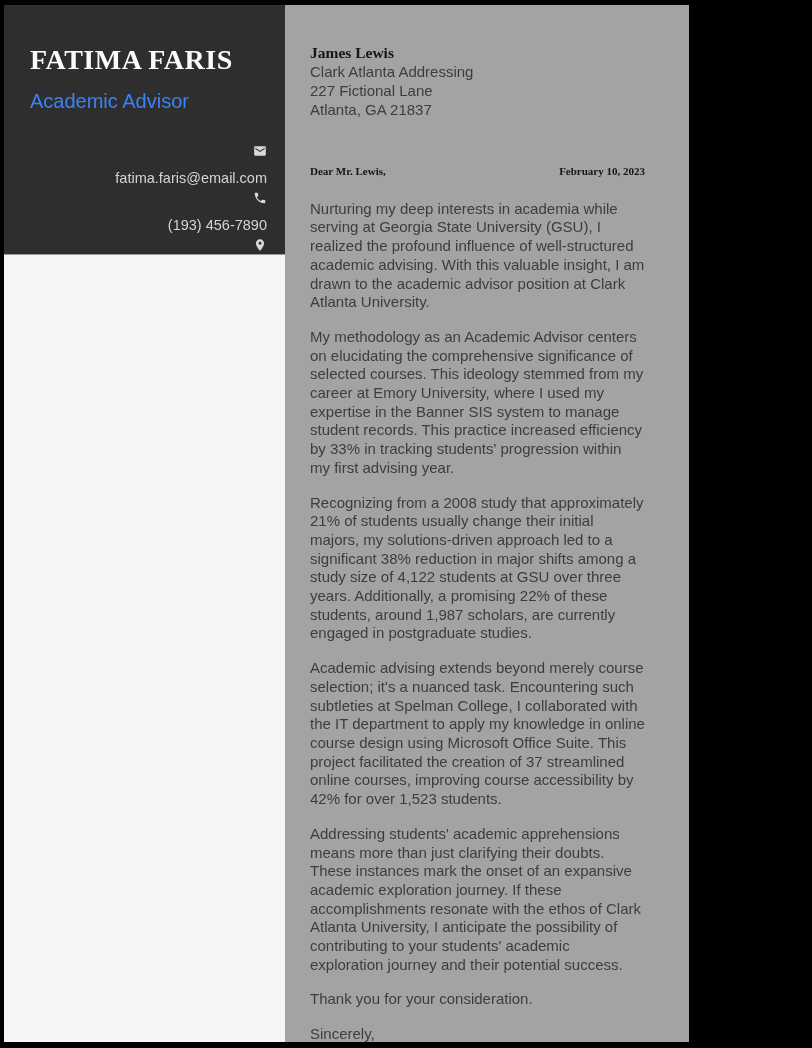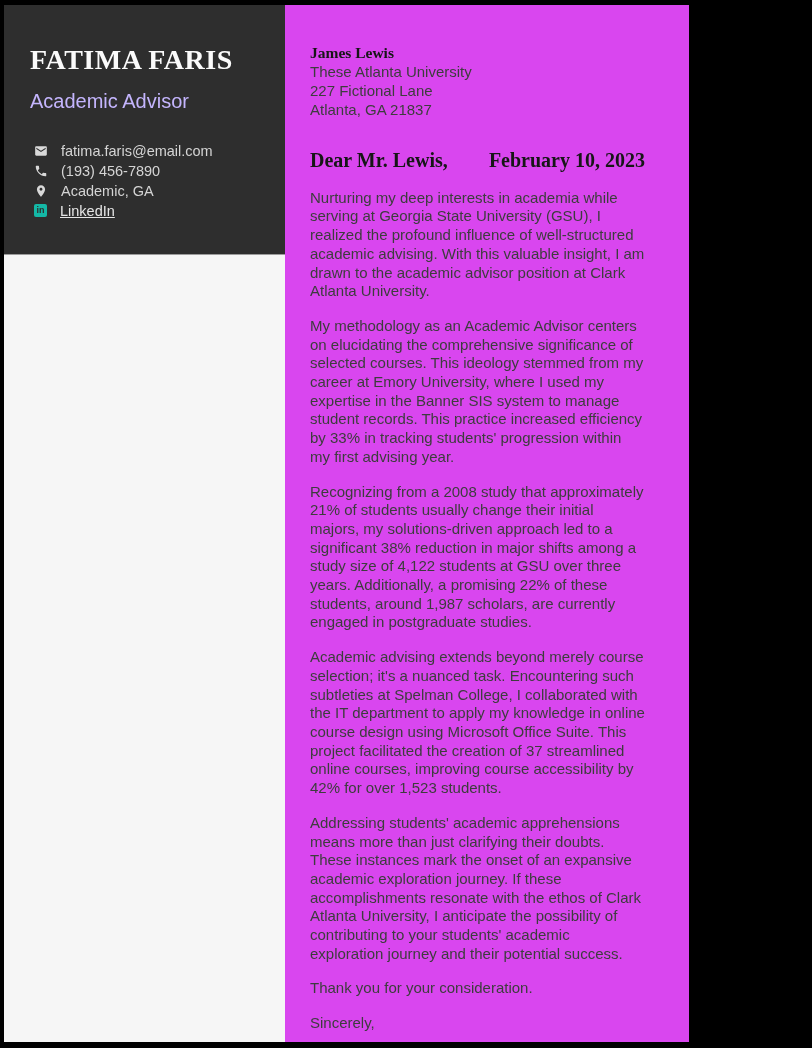--- a/index.html
+++ b/index.html
@@ -43,35 +43,36 @@
     font-weight: bold;
     font-size: 28px;
     line-height: 1.1;
     letter-spacing: 0.5px;
     color: #fbfbfb;
     white-space: nowrap;
   }
   .job-title {
     margin-top: 14px;
     font-size: 20px;
-    color: #c4b5fd;
+    color: #3b82f6;
   }
   .contacts {
     list-style: none;
     margin: 31px 0 0;
     padding: 0 0 0 4px;
   }
   .contact-row {
     display: flex;
-    align-items: flex-start;
+    align-items: flex-end;
     gap: 13px;
     margin-bottom: 5px;
     font-size: 14.5px;
     color: #d4d4d4;
     line-height: 15px;
+    flex-direction: column;
   }
   .cicon {
     width: 14px; height: 14px;
     display: inline-flex;
     align-items: center;
     justify-content: center;
     flex-shrink: 0;
   }
   .cicon svg { width: 14px; height: 14px; fill: #d9d9d9; }
   .linkedin-badge {
@@ -90,43 +91,43 @@
     cursor: pointer;
   }
   .sidebar-light {
     flex: 1;
     background: #f6f6f6;
   }
   
   .content {
     flex: 1;
     box-sizing: border-box;
-    background: #d946ef;
+    background: #a3a3a3;
     padding: 38px 44px 16px 25px;
     color: #3d3d3d;
     font-size: 15px;
     line-height: 18.7px;
   }
   .serif-bold {
     font-family: "Liberation Serif", serif;
     font-weight: bold;
     color: #161616;
   }
   .recipient-name {
     font-size: 15.5px;
     line-height: 19px;
   }
   .recipient-line { line-height: 19px; }
   .salutation-row {
     display: flex;
     justify-content: space-between;
     align-items: flex-end;
-    margin-top: 32px;
+    margin-top: 43px;
     margin-bottom: 19px;
-    font-size: 20px;
+    font-size: 11px;
   }
   .content p { margin: 16px 0 12px; }
   .signature { font-size: 15.5px; }
 </style>
 </head>
 <body>
 
 <div class="frame">
   <div class="page">
 
@@ -164,21 +165,21 @@
             <a class="contact-link">LinkedIn</a>
           </li>
         </ul>
       </div>
       <div class="sidebar-light"></div>
     </aside>
 
     <main class="content">
       <div class="recipient">
         <div class="recipient-name serif-bold">James Lewis</div>
-        <div class="recipient-line">These Atlanta University</div>
+        <div class="recipient-line">Clark Atlanta Addressing</div>
         <div class="recipient-line">227 Fictional Lane</div>
         <div class="recipient-line">Atlanta, GA 21837</div>
       </div>
 
       <div class="salutation-row">
         <span class="serif-bold">Dear Mr. Lewis,</span>
         <span class="serif-bold">February 10, 2023</span>
       </div>
 
       <p>Nurturing my deep interests in academia while serving at Georgia State University (GSU), I realized the profound influence of well-structured academic advising. With this valuable insight, I am drawn to the academic advisor position at Clark Atlanta University.</p>

